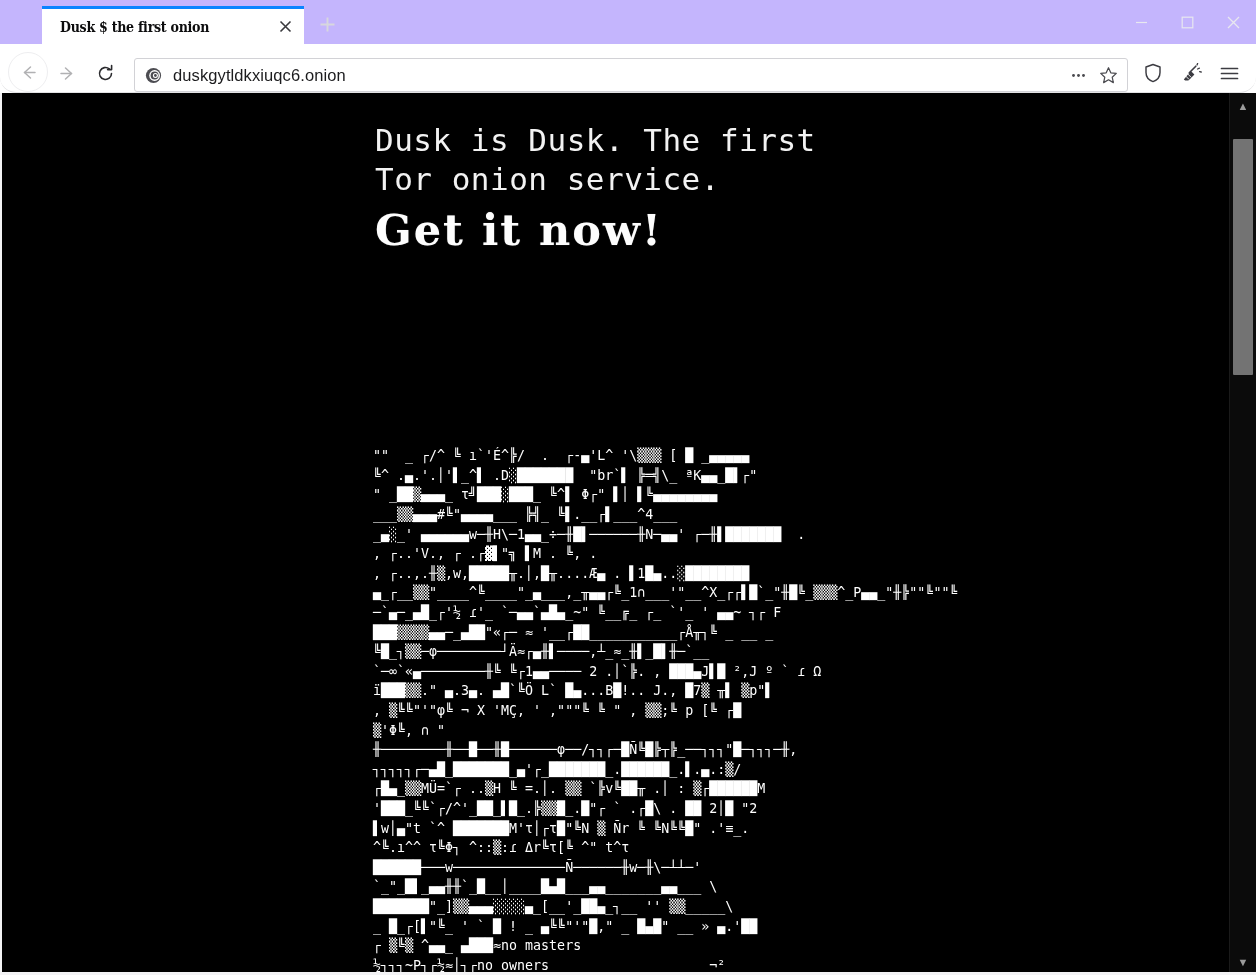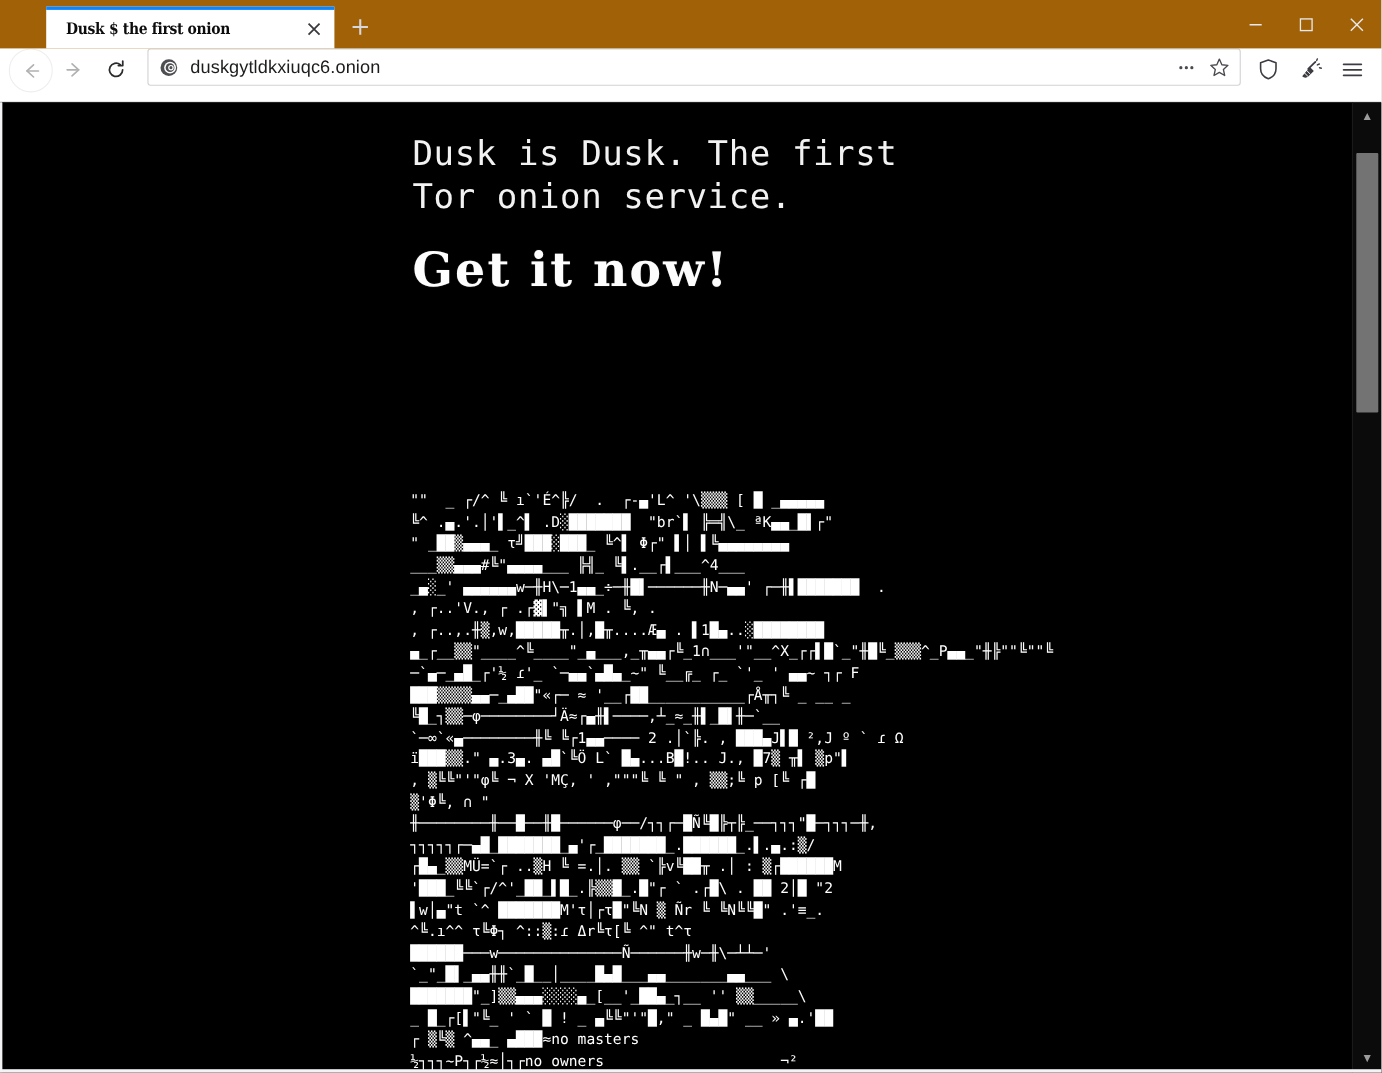--- a/index.html
+++ b/index.html
@@ -20,21 +20,21 @@
     position: relative;
     background: #ffffff;
     display: flex;
     flex-direction: column;
     overflow: hidden;
   }
 
   
   .titlebar {
     height: 44px;
-    background: #a16207;
+    background: #c4b5fd;
     display: flex;
     align-items: flex-end;
     position: relative;
     flex: none;
   }
 
   .tab-strip {
     display: flex;
     align-items: flex-end;
     height: 44px;
@@ -103,25 +103,26 @@
     align-items: center;
     justify-content: center;
     color: #e8e8ef;
   }
 
   
   .navbar {
     height: 49px;
     background: #ffffff;
     display: flex;
-    align-items: flex-start;
+    align-items: flex-end;
     padding: 0 8px;
     box-sizing: border-box;
     border-bottom: 1px solid #e2e2e4;
     flex: none;
+    border-radius: 16px;
   }
 
   .nav-btn {
     width: 38px;
     height: 38px;
     display: flex;
     align-items: center;
     justify-content: center;
     flex: none;
     border-radius: 50%;
@@ -212,21 +213,21 @@
   }
 
   .hero-cta {
     font-family: "DejaVu Serif", serif;
     font-weight: 700;
     font-size: 43px;
     line-height: 58px;
     color: #fdfdfd;
     letter-spacing: 2px;
     white-space: pre;
-    margin-top: 18px;
+    margin-top: 2px;
     text-shadow: 0 0 1px rgba(255,255,255,0.35);
   }
 
   .ascii-art {
     position: absolute;
     left: 371px;
     top: 340px;
     font-family: "DejaVu Sans Mono", monospace;
     font-size: 13.3px;
     line-height: 19.6px;

